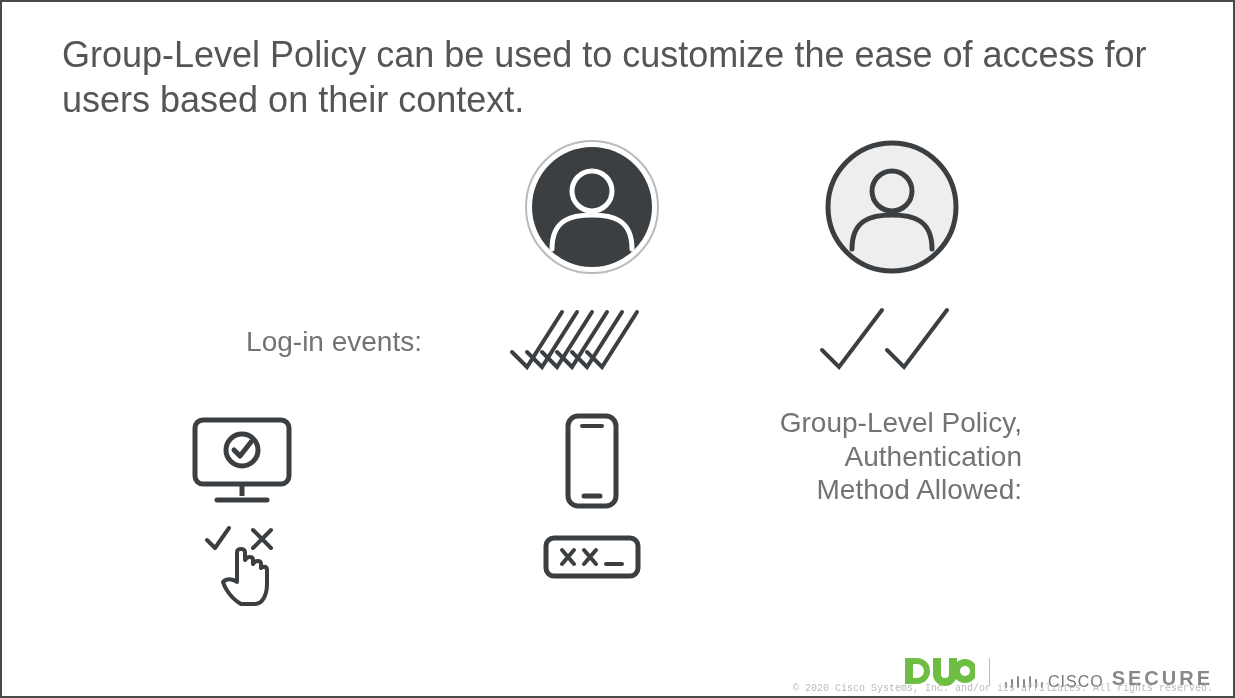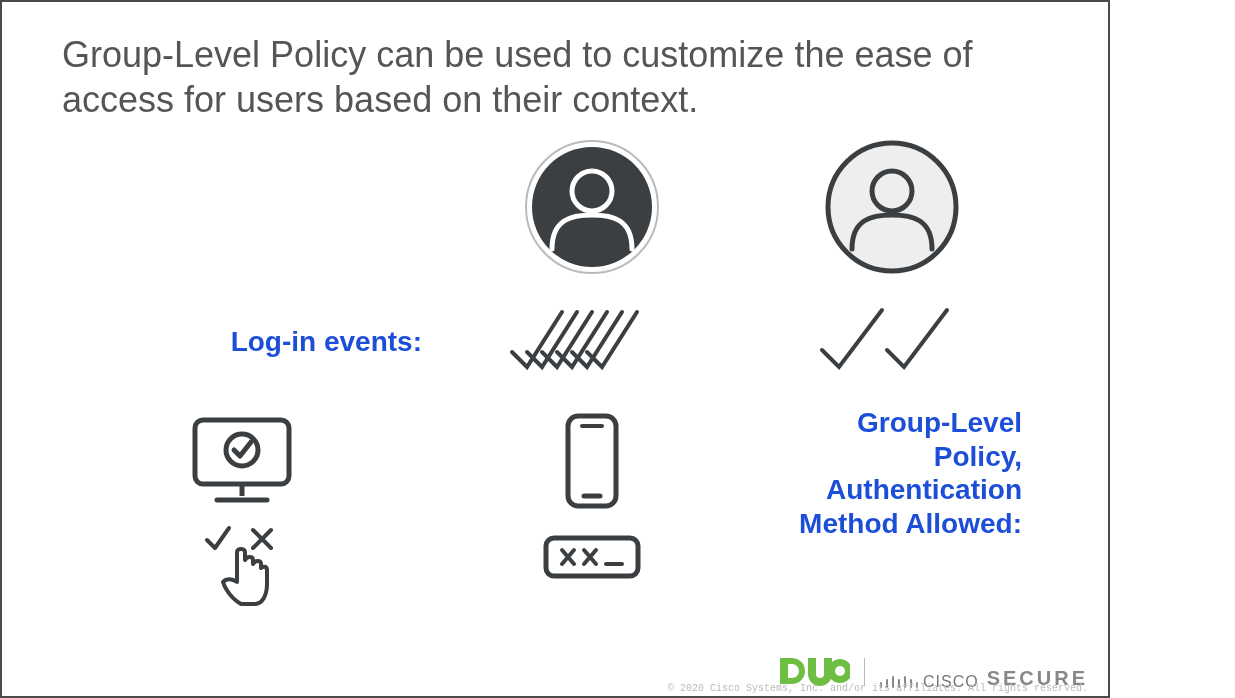--- a/index.html
+++ b/index.html
@@ -6,21 +6,21 @@
     margin: 0;
     padding: 0;
     width: 1235px;
     height: 698px;
     background: #fff;
     font-family: "Helvetica Neue", Arial, sans-serif;
     color: #444;
   }
   .slide {
     box-sizing: border-box;
-    width: 1110px;
+    width: 1235px;
     height: 698px;
     border: 2px solid #4a4a4a;
     position: relative;
     padding: 30px 60px 0 60px;
   }
   .title {
     font-size: 36px;
     font-weight: 300;
     line-height: 1.25;
     color: #555;
@@ -31,22 +31,22 @@
     grid-template-columns: 360px 260px 260px;
     grid-template-rows: 150px 120px 120px 110px;
     align-items: center;
     justify-items: center;
     column-gap: 40px;
   }
   .label-cell {
     justify-self: end;
     text-align: right;
     font-size: 28px;
-    font-weight: 700;
-    color: #1d4ed8;
+    font-weight: 400;
+    color: #737373;
     line-height: 1.2;
   }
   .label-cell.multiline { align-self: start; padding-top: 4px; }
   .icon-cell svg { display:block; }
   .footer {
     position: absolute;
     right: 20px;
     bottom: 6px;
     display: flex;
     align-items: flex-end;

